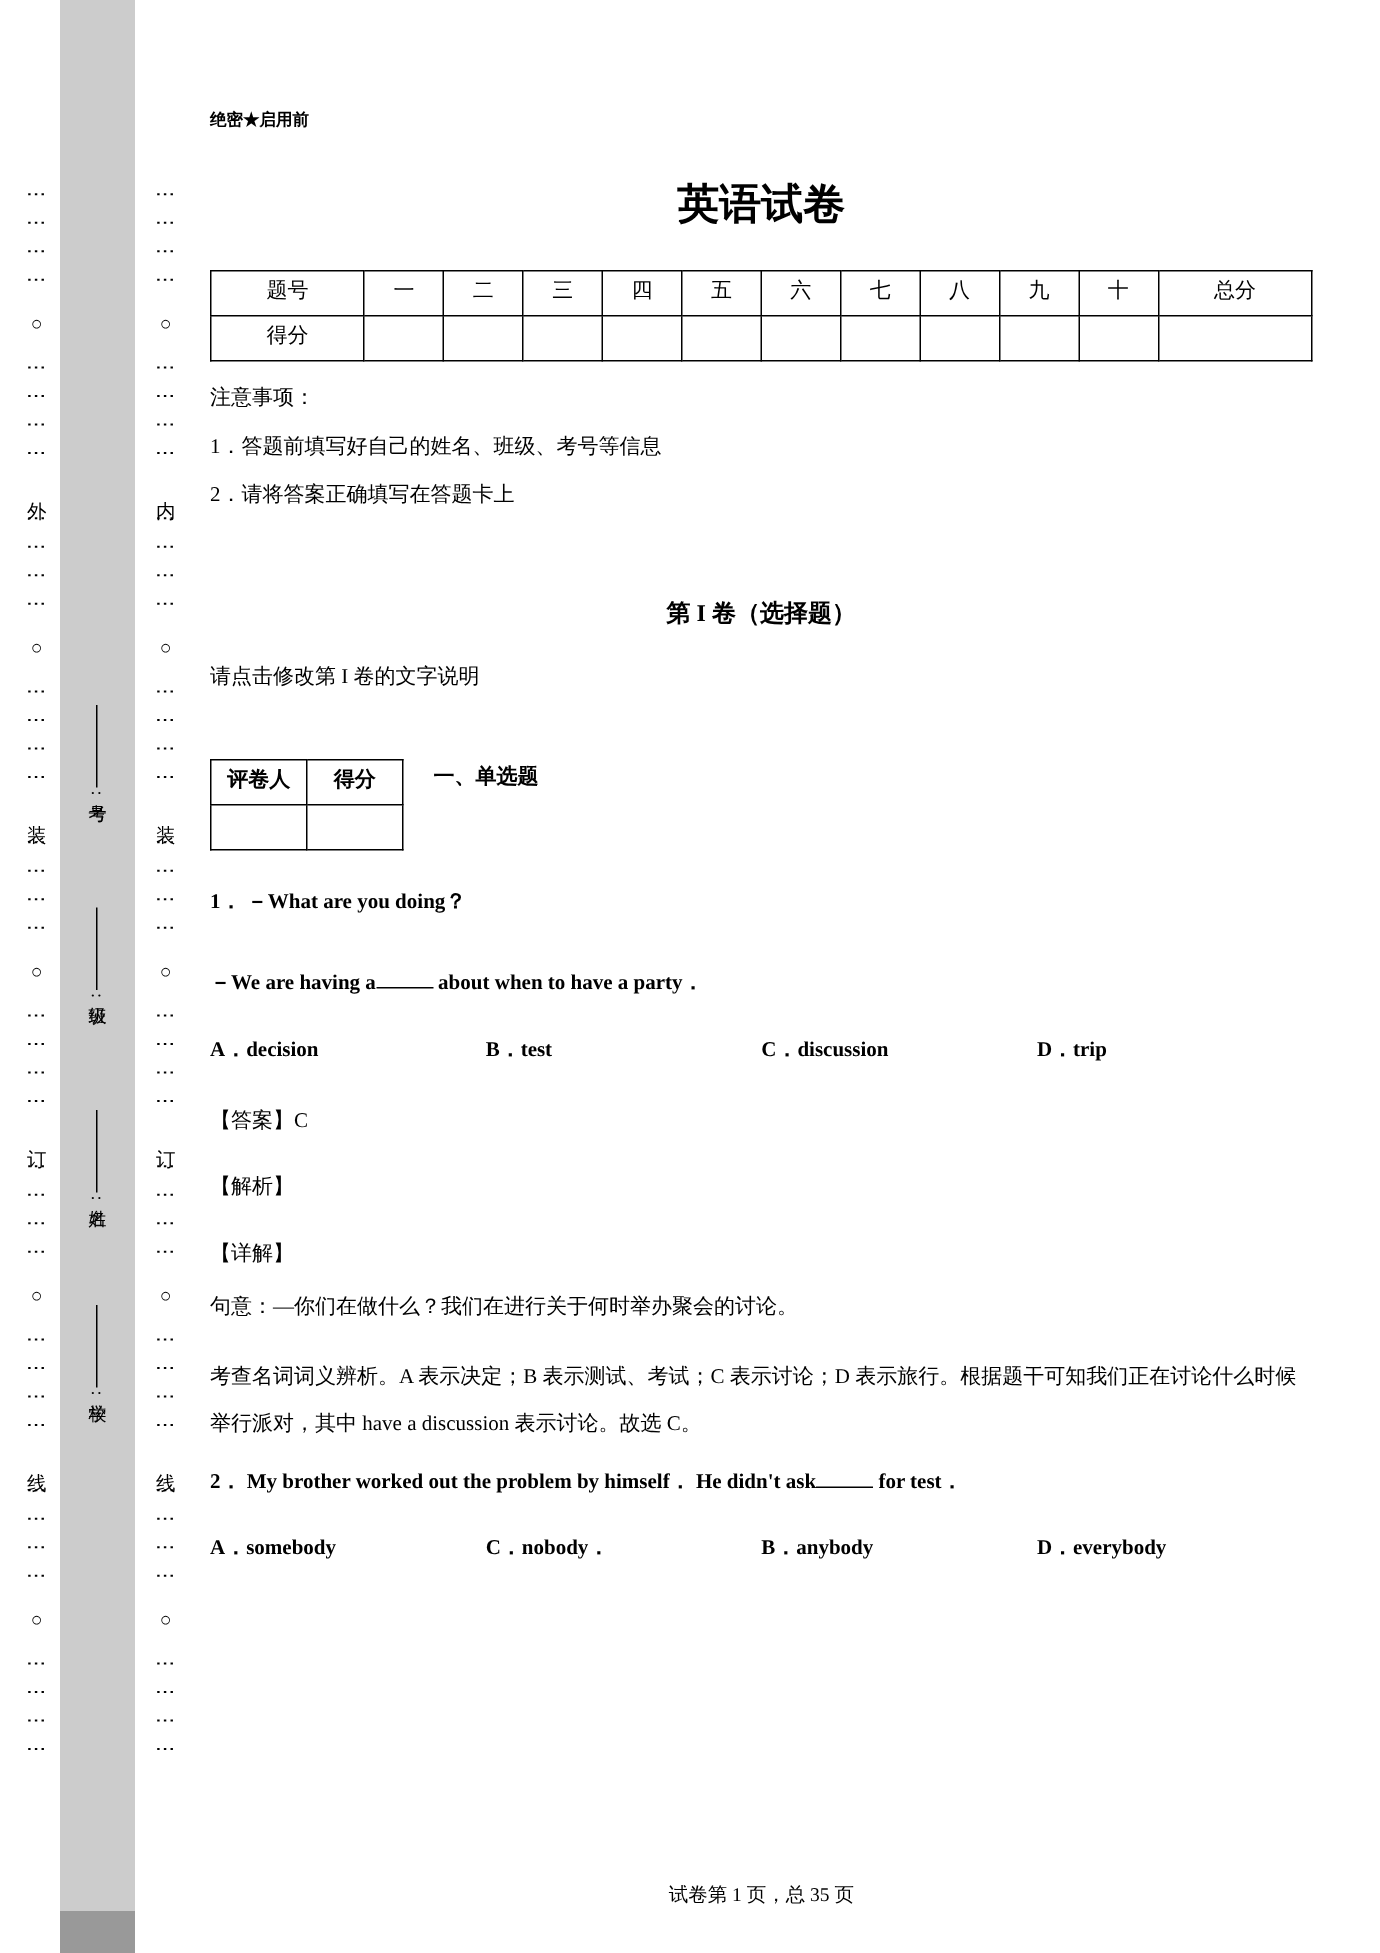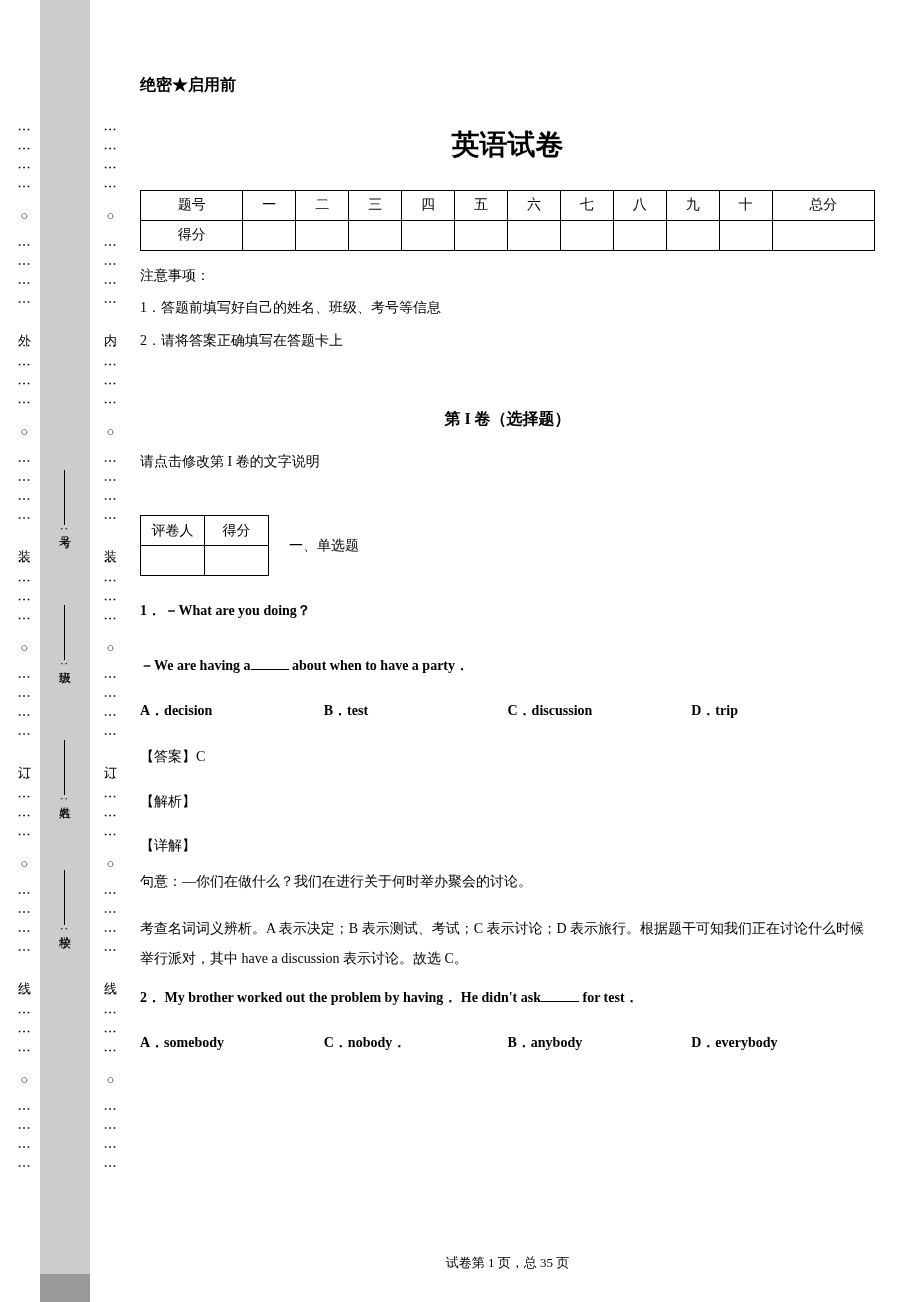--- a/index.html
+++ b/index.html
@@ -53,40 +53,40 @@
     }
     .label-group .underline { border-left: 1px solid #000; height: 55px; display: inline-block; margin-bottom: 2px; }
     .content {
       position: absolute;
       left: 140px;
       right: 45px;
       top: 70px;
       bottom: 20px;
       line-height: 1.9;
     }
-    .line1 { font-weight: bold; font-size: 16px; margin-bottom: 18px; }
+    .line1 { font-weight: bold; font-size: 11px; margin-bottom: 18px; }
     .title1 { text-align: center; font-weight: bold; font-size: 20px; margin-bottom: 12px; font-family: "SimSun", serif; }
     .title2 { text-align: center; font-weight: bold; font-size: 28px; margin-bottom: 18px; font-family: "SimHei", "Heiti SC", sans-serif; }
     .exam-time { text-align: center; font-size: 14px; margin-bottom: 10px; }
     table.score {
       width: 100%;
       border-collapse: collapse;
       margin-bottom: 12px;
     }
     table.score td {
       border: 1.5px solid #000;
       height: 30px;
       text-align: center;
       font-size: 14px;
     }
     .notice-title { margin-top: 6px; margin-bottom: 6px; }
     .notice-item { margin-bottom: 6px; }
     .section-title { text-align: center; font-weight: bold; font-size: 16px; margin-top: 50px; margin-bottom: 14px; }
     .section-desc { margin-bottom: 40px; }
-    .grader-row { display: flex; align-items: center; margin-bottom: 22px; }
+    .grader-row { display: flex; margin-bottom: 22px; font-weight: bold; }
     table.grader {
       border-collapse: collapse;
       margin-right: 20px;
     }
     table.grader td {
       border: 1.5px solid #000;
       width: 64px;
       height: 30px;
       text-align: center;
       font-size: 14px;
@@ -208,21 +208,21 @@
     <div><span>D．trip</span></div>
   </div>
   <div class="answer">【答案】C</div>
   <div class="explain-label">【解析】</div>
   <div class="detail-label">【详解】</div>
   <div class="sentence-meaning">句意：—你们在做什么？我们在进行关于何时举办聚会的讨论。</div>
   <div class="analysis">考查名词词义辨析。A 表示决定；B 表示测试、考试；C 表示讨论；D 表示旅行。根据题干可知我们正在讨论什么时候举行派对，其中 have a discussion 表示讨论。故选 C。</div>
 
   <div class="q2">
     <span class="chinese">2．</span>
-    <span>My brother worked out the problem by having． He didn't ask</span><span class="blank-wide"></span><span>  for test．</span>
+    <span>My brother worked out the problem by himself． He didn't ask</span><span class="blank-wide"></span><span>  for test．</span>
   </div>
   <div class="q2-options">
     <div>A．somebody</div>
     <div>C．nobody．</div>
     <div>B．anybody</div>
     <div>D．everybody</div>
   </div>
 
   <div class="footer">试卷第 1 页，总 35 页</div>
 </div>

